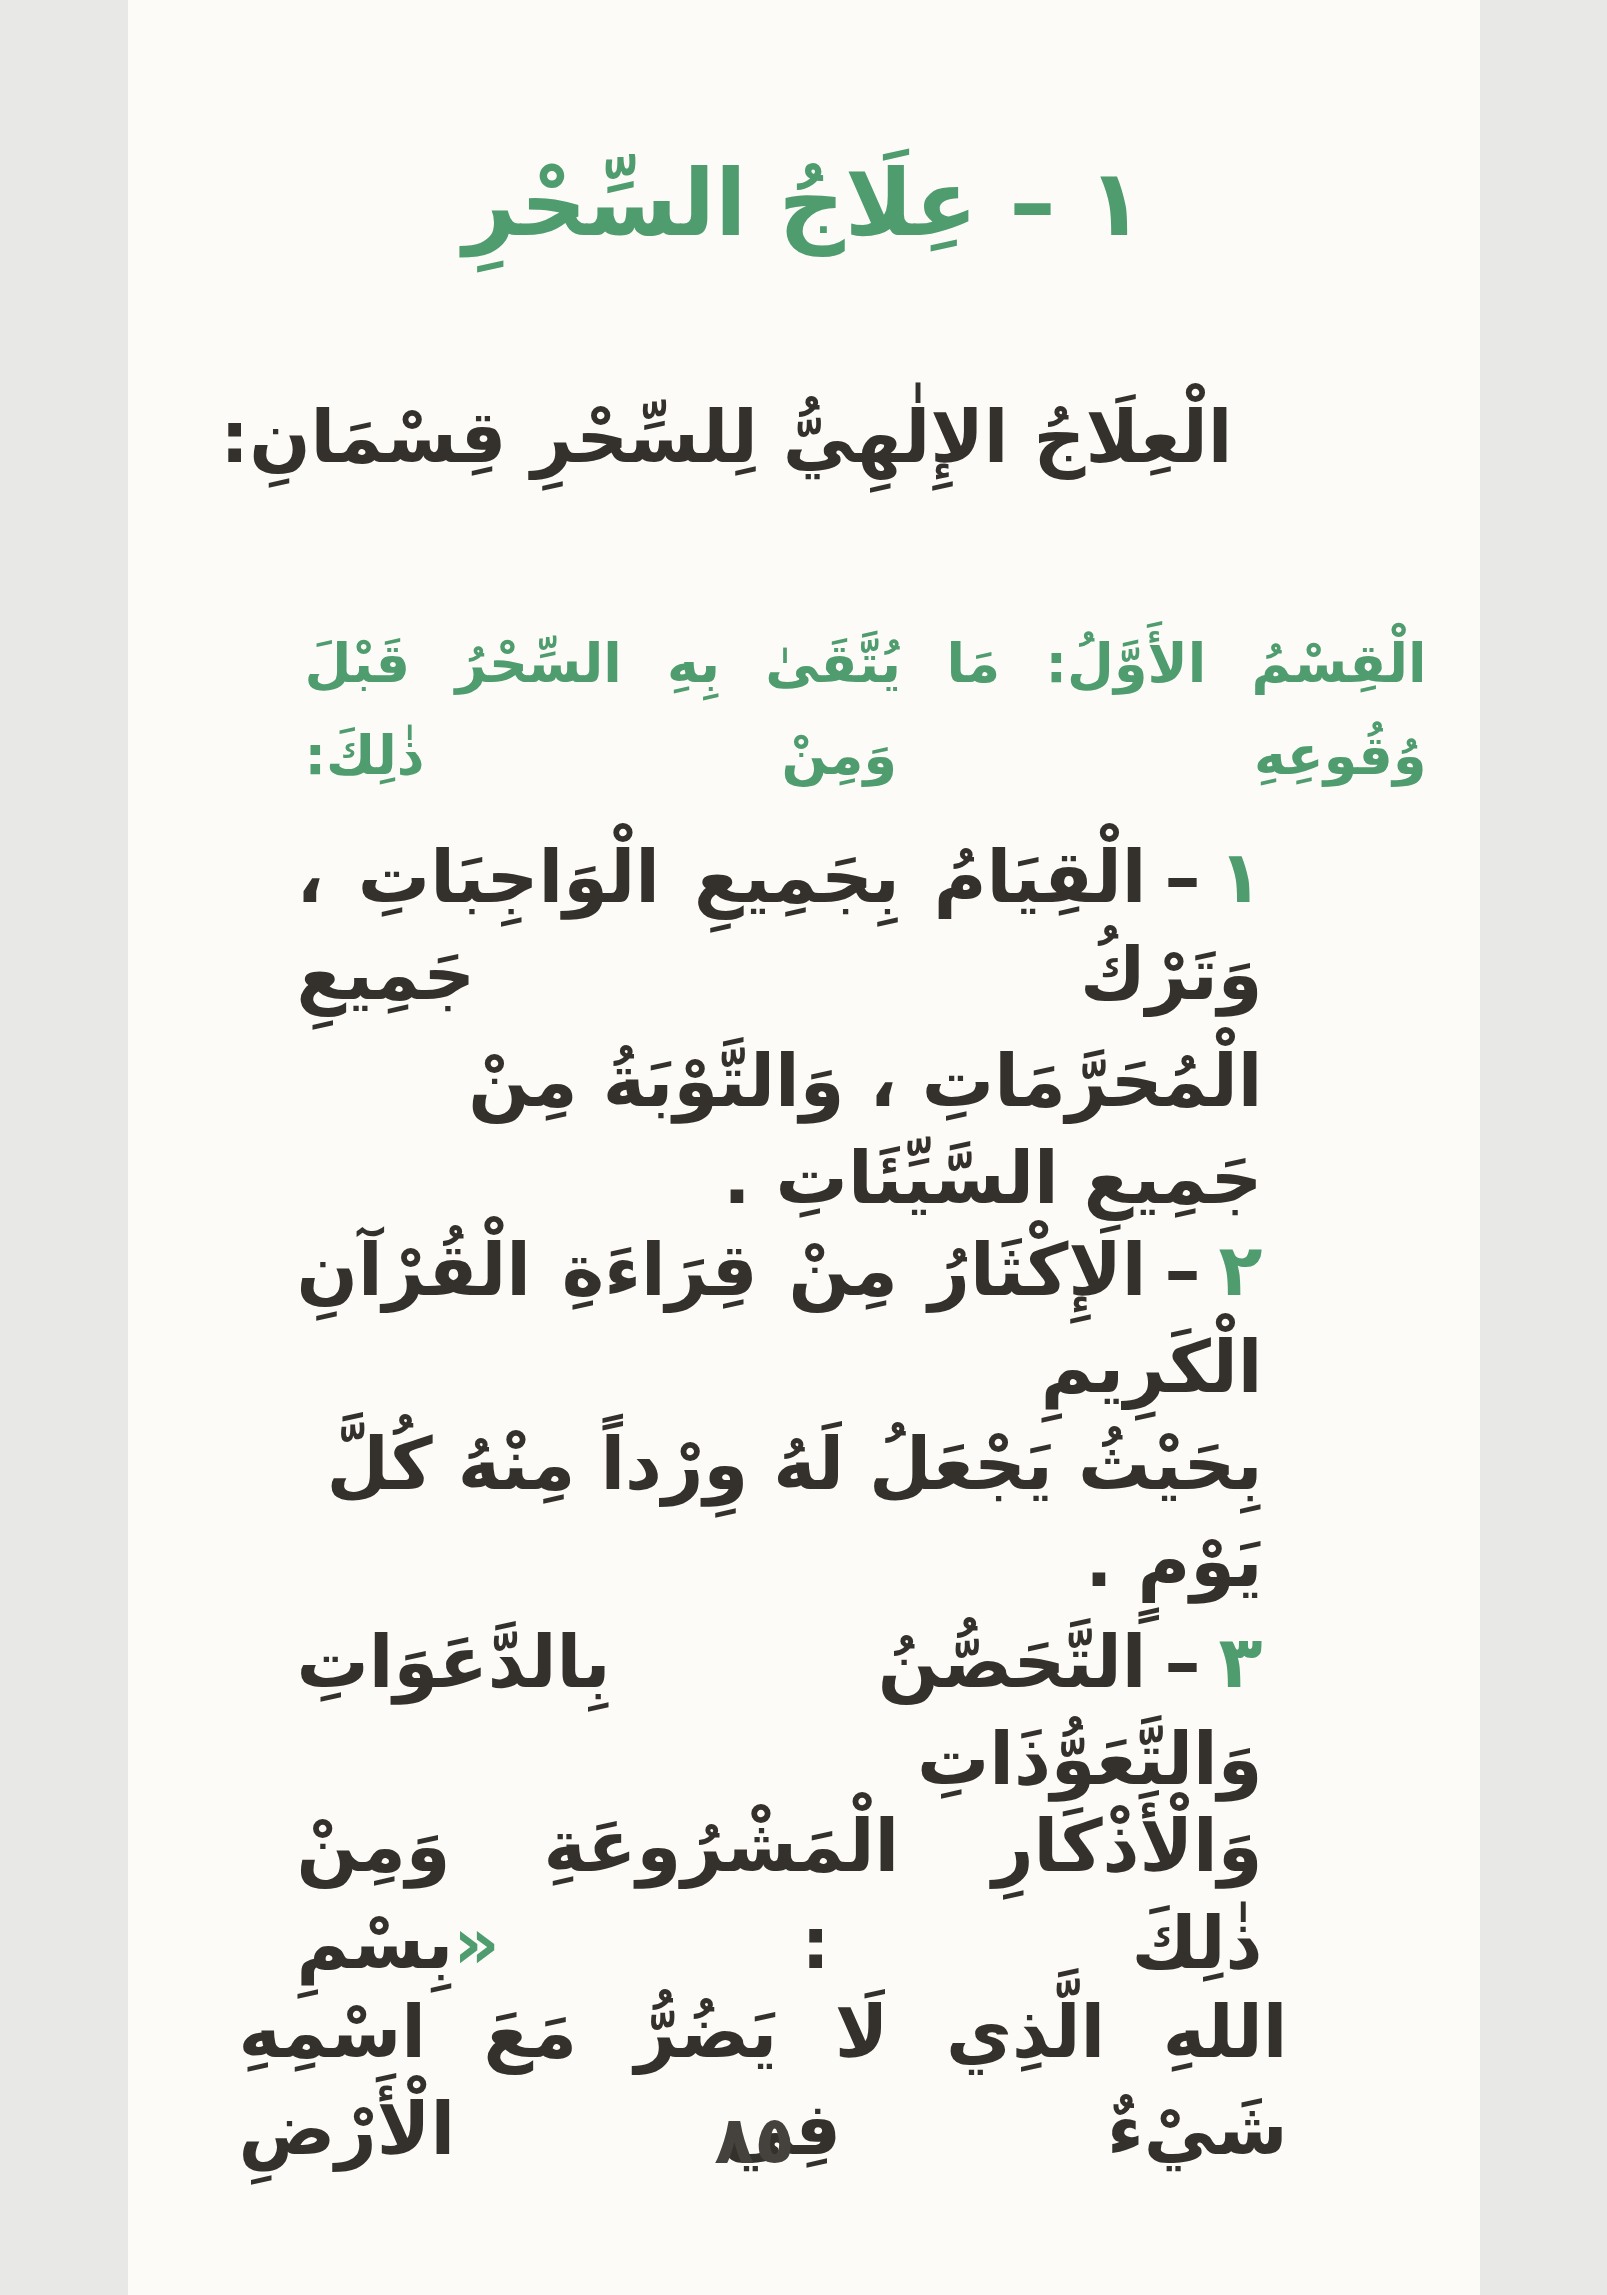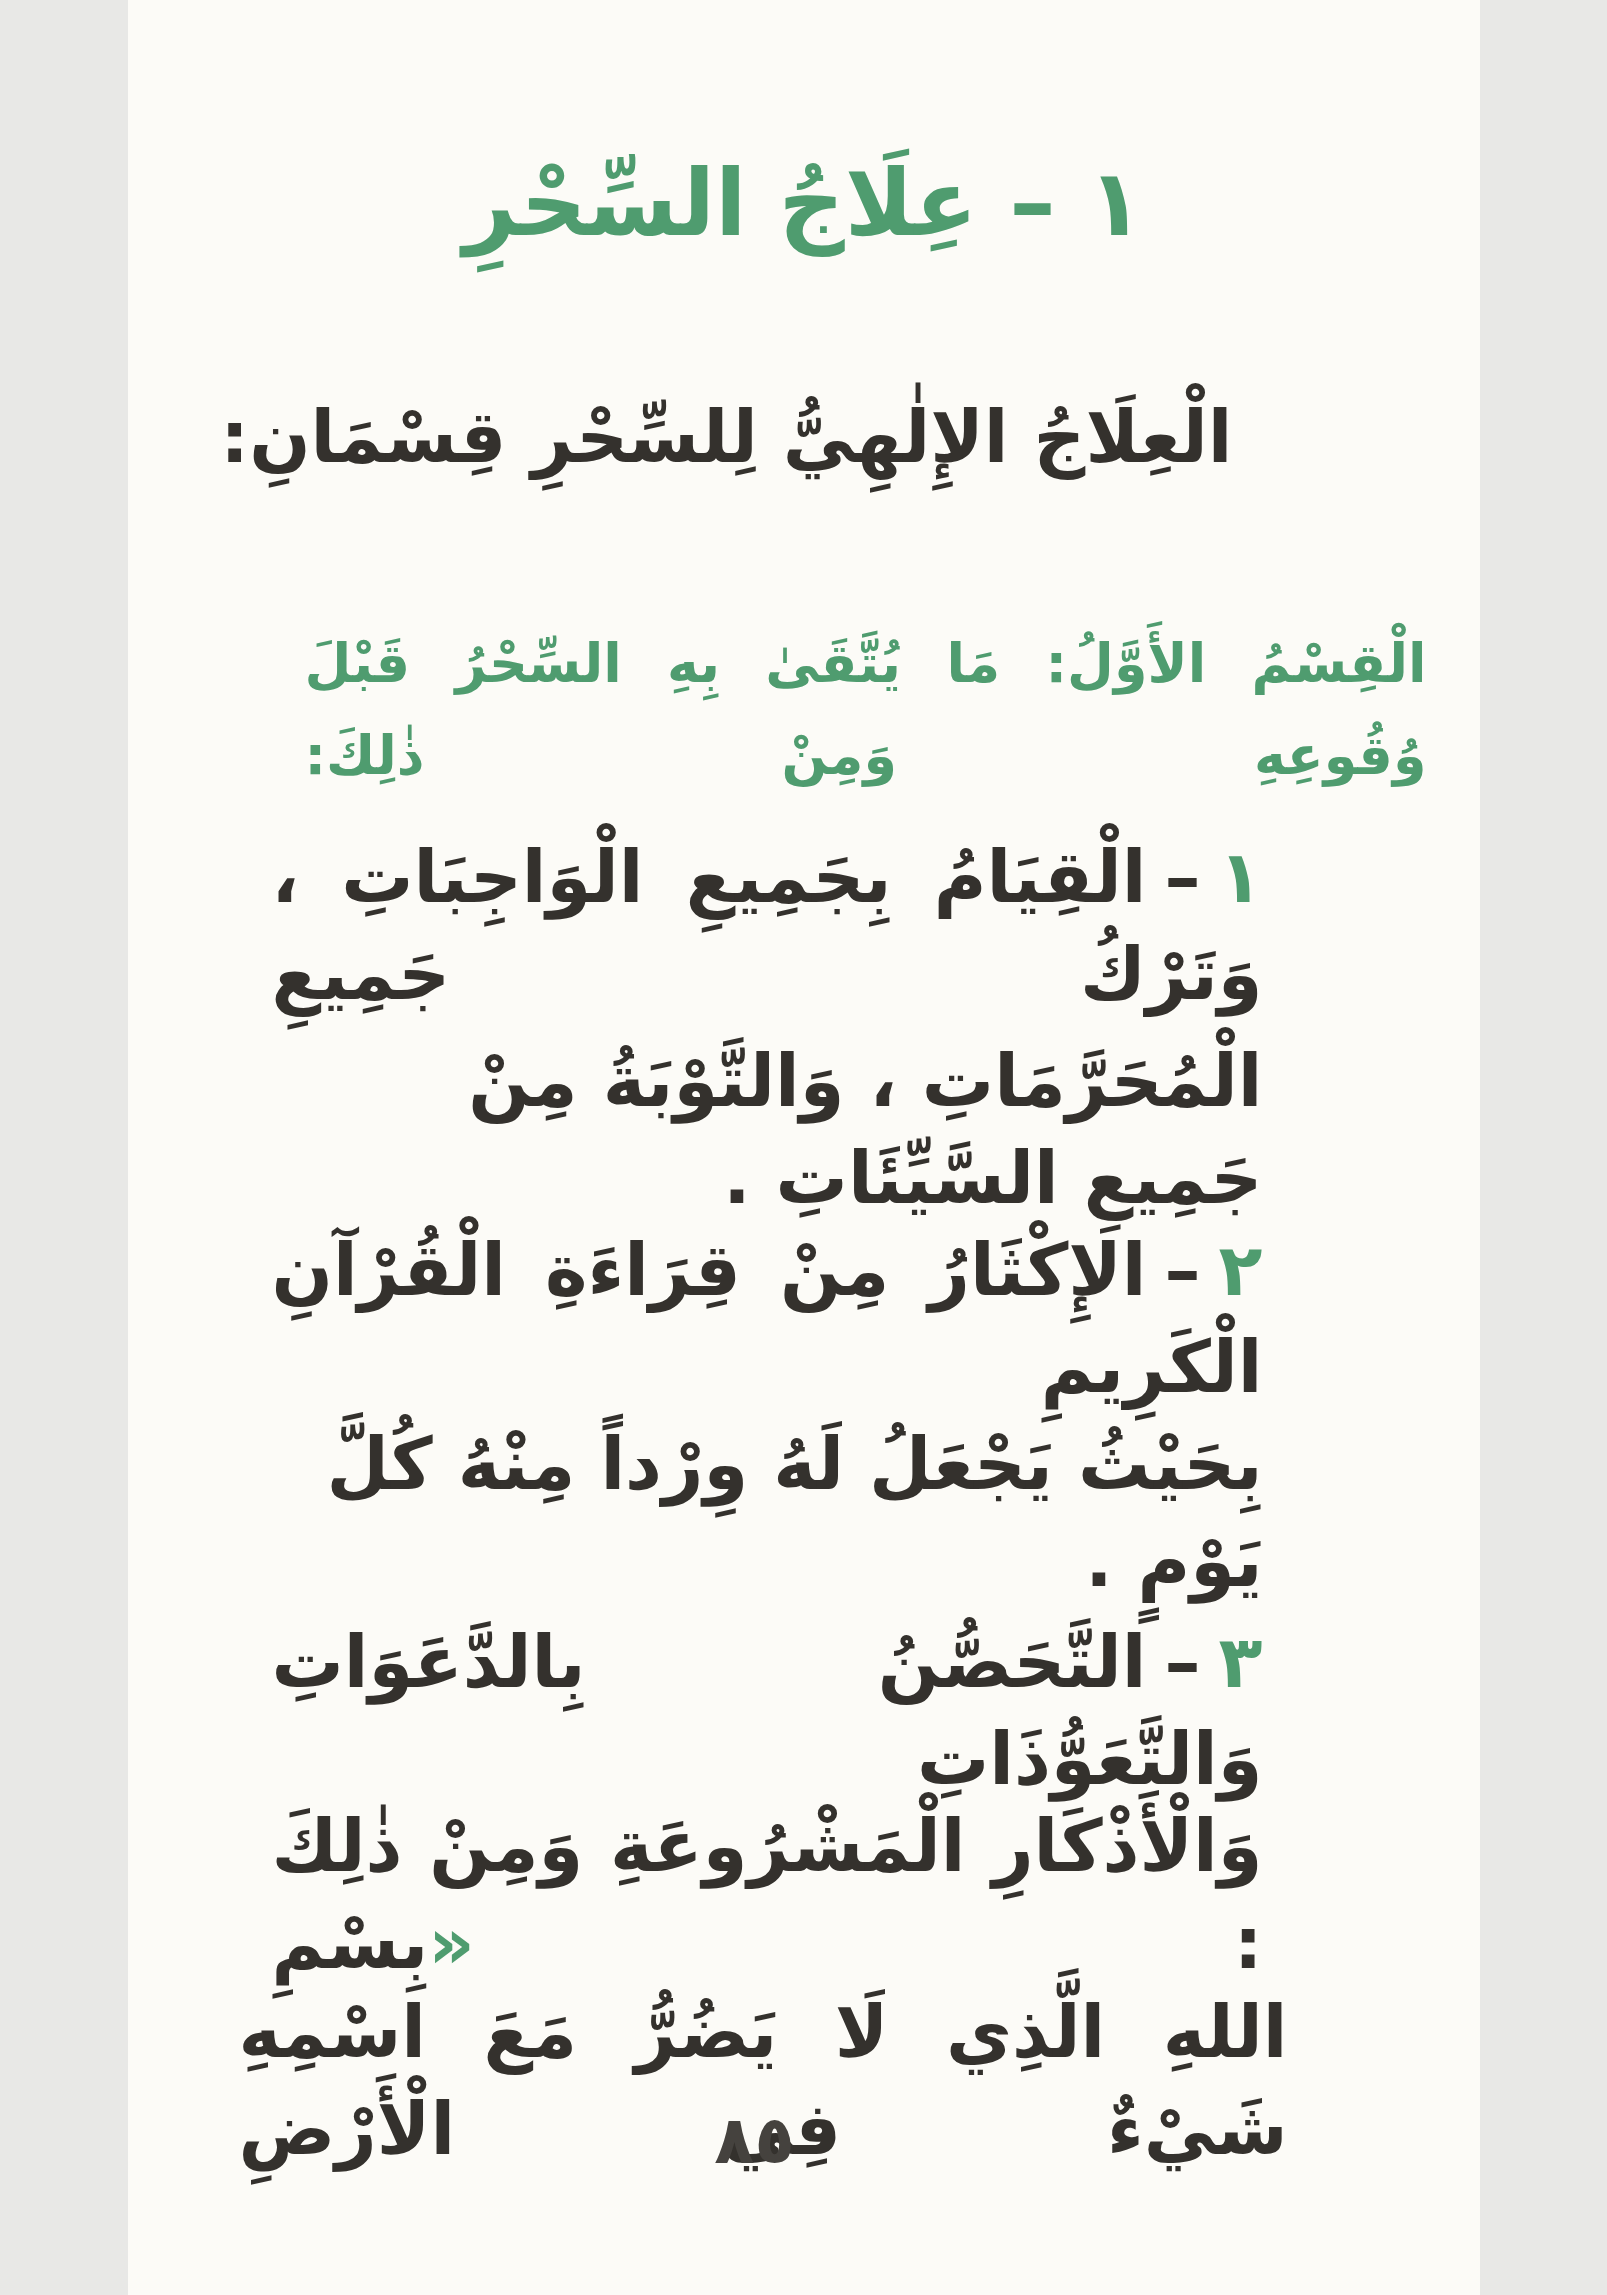--- a/index.html
+++ b/index.html
@@ -51,21 +51,21 @@
     font-size: 54px;
     font-weight: bold;
     line-height: 1.7;
     text-align: justify;
     text-align-last: justify;
   }
 
   .line {
     position: absolute;
     right: 217px;
-    left: 144px;
+    left: 169px;
     font-size: 72px;
     font-weight: bold;
     line-height: 1.35;
     text-align: right;
   }
   .line.just {
     text-align: justify;
     text-align-last: justify;
   }
   .item-number {

